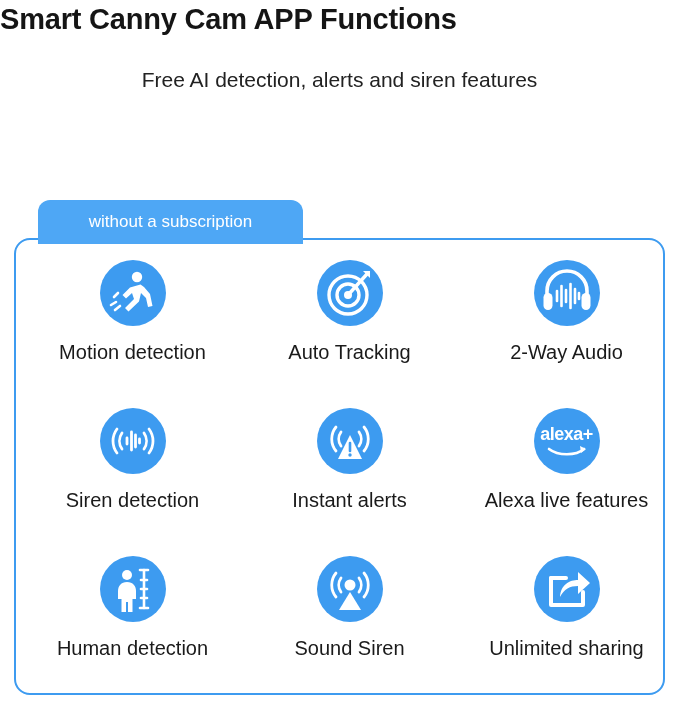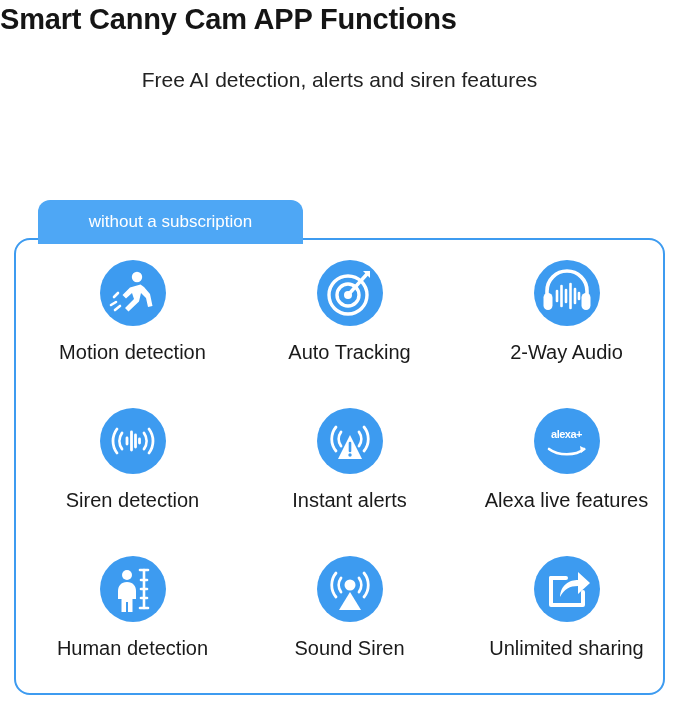--- a/index.html
+++ b/index.html
@@ -108,21 +108,21 @@
   }
   .cell-label {
     margin-top: 14px;
     font-size: 20px;
     line-height: 24px;
     color: #1a1a1a;
     text-align: center;
     white-space: nowrap;
   }
   .alexa-word {
-    font-size: 11px;
+    font-size: 18px;
     font-weight: bold;
     color: #ffffff;
     letter-spacing: -0.5px;
     line-height: 17px;
   }
   .alexa-stack {
     display: flex;
     flex-direction: column;
     align-items: center;
     justify-content: center;

